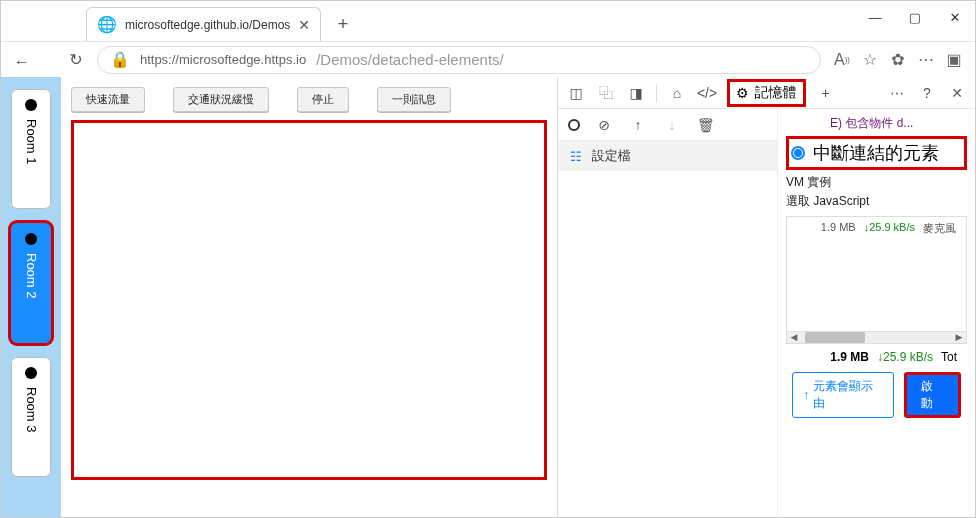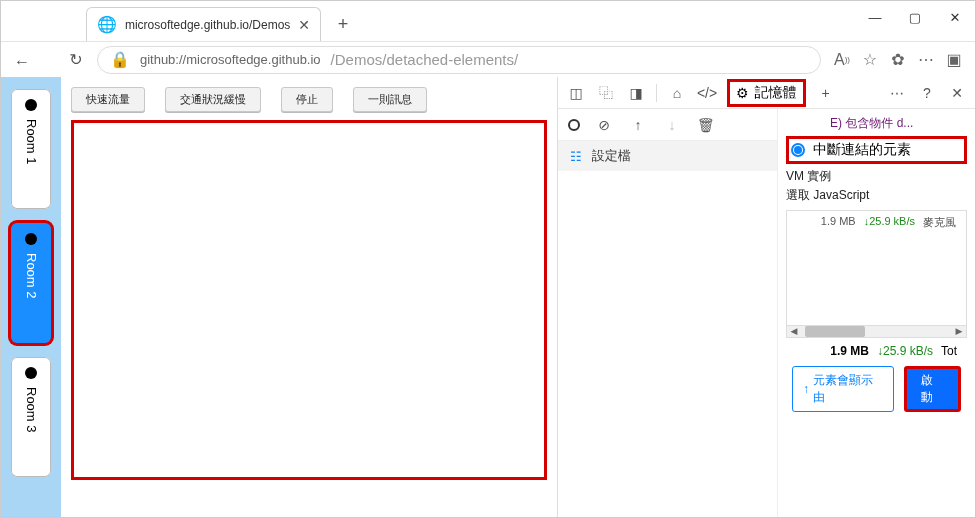--- a/index.html
+++ b/index.html
@@ -25,21 +25,21 @@
 
 .left-panel { width: 60px; background: #a9d6f5; display: flex; flex-direction: column; align-items: center; padding-top: 12px; gap: 14px; }
 .room { width: 40px; height: 120px; background: #fff; border-radius: 6px; display: flex; flex-direction: column; align-items: center; padding-top: 10px; box-shadow: inset 0 0 0 1px #bbb; }
 .room.active { background: #1b8eff; color: #fff; }
 .room.redbox { box-shadow: 0 0 0 3px #d40000; }
 .dot { width: 12px; height: 12px; border-radius: 50%; background: #000; margin-bottom: 8px; }
 .room.active .dot { background: #000; }
 .room-label { writing-mode: vertical-rl; font-size: 13px; transform: rotate(0deg); }
 
 .center { flex: 1; padding: 10px 10px; }
-.btnrow { display: flex; gap: 20px; margin-bottom: 8px; }
+.btnrow { display: flex; gap: 28px; margin-bottom: 8px; }
 .topbtn { background: #f2f2f2; border: 1px solid #c8c8c8; border-radius: 3px; padding: 4px 14px; font-size: 11px; color: #222; box-shadow: 0 1px 0 #bbb; }
 .redframe { border: 3px solid #d40000; height: 360px; width: 100%; }
 
 .devtools { width: 418px; border-left: 1px solid #ddd; display: flex; flex-direction: column; }
 .dt-top { height: 32px; display: flex; align-items: center; padding: 0 8px; gap: 10px; border-bottom: 1px solid #e5e5e5; }
 .dt-icon { width: 20px; height: 20px; display: flex; align-items: center; justify-content: center; color: #555; font-size: 14px; }
 .dt-tab-mem { display: flex; align-items: center; gap: 6px; padding: 2px 6px; border: 3px solid #d40000; font-size: 14px; }
 .dt-top-right { margin-left: auto; display: flex; gap: 10px; }
 
 .dt-body { flex: 1; display: flex; }
@@ -47,21 +47,21 @@
 .dt-toolbar { height: 32px; display: flex; align-items: center; padding: 0 10px; gap: 14px; border-bottom: 1px solid #eee; }
 .dt-record { width: 12px; height: 12px; border: 2px solid #333; border-radius: 50%; }
 .dt-profile-row { display: flex; align-items: center; gap: 10px; padding: 6px 12px; background: #f3f3f3; font-size: 13px; color: #333; }
 .profile-icon { color: #0a84ff; }
 
 .dt-right { flex: 1; padding: 6px 8px; font-size: 12px; }
 .row-e { color: #701a75; margin-bottom: 4px; padding-left: 44px; }
 .radio-row { display: flex; align-items: center; gap: 8px; border: 3px solid #d40000; padding: 2px 2px; margin-bottom: 4px; }
 .radio { width: 14px; height: 14px; border: 2px solid #0a84ff; border-radius: 50%; display: flex; align-items: center; justify-content: center; }
 .radio-inner { width: 8px; height: 8px; background: #0a84ff; border-radius: 50%; }
-.radio-label { font-size: 14px; }
+.radio-label { font-size: 18px; }
 .desc { color: #444; line-height: 1.5; padding-left: 26px; margin-bottom: 10px; }
 .sel-title { color: #222; margin-bottom: 2px; }
 .vmbox { border: 1px solid #ddd; height: 128px; margin-top: 6px; position: relative; }
 .vm-head { display: flex; gap: 8px; padding: 4px 10px; font-size: 11px; color: #555; justify-content: flex-end; }
 .green { color: #1a8a1a; }
 .scrollbar { height: 12px; background: #f0f0f0; border-top: 1px solid #ddd; position: absolute; bottom: 0; left: 0; right: 0; display: flex; }
 .scrollbar .thumb { width: 60px; height: 100%; background: #c0c0c0; border-radius: 2px; margin-left: 4px; }
 .scrollbar .arrow { width: 14px; text-align: center; font-size: 9px; color: #666; }
 .scrollbar .arrow.right { margin-left: auto; }
 .totals { display: flex; gap: 8px; font-size: 12px; padding: 6px 10px 0; justify-content: flex-end; }
@@ -84,21 +84,21 @@
     <div>▢</div>
     <div>✕</div>
   </div>
 </div>
 
 <div class="addrbar">
   <div class="nav-icon">←</div>
   <div class="nav-icon" style="margin-left:22px;">↻</div>
   <div class="urlbox">
     <span>🔒</span>
-    <span class="urlhost">github://microsoftedge.github.io</span>
+    <span class="urlhost">https://microsoftedge.https.io</span>
       <span class="urlpath">/Demos/detached-elements/</span>
   </div>
   <div class="addr-right">
     <div class="nav-icon">A<sup style="font-size:8px;">))</sup></div>
     <div class="nav-icon">☆</div>
     <div class="nav-icon">✿</div>
     <div class="nav-icon">⋯</div>
     <div class="nav-icon">▣</div>
   </div>
 </div>

